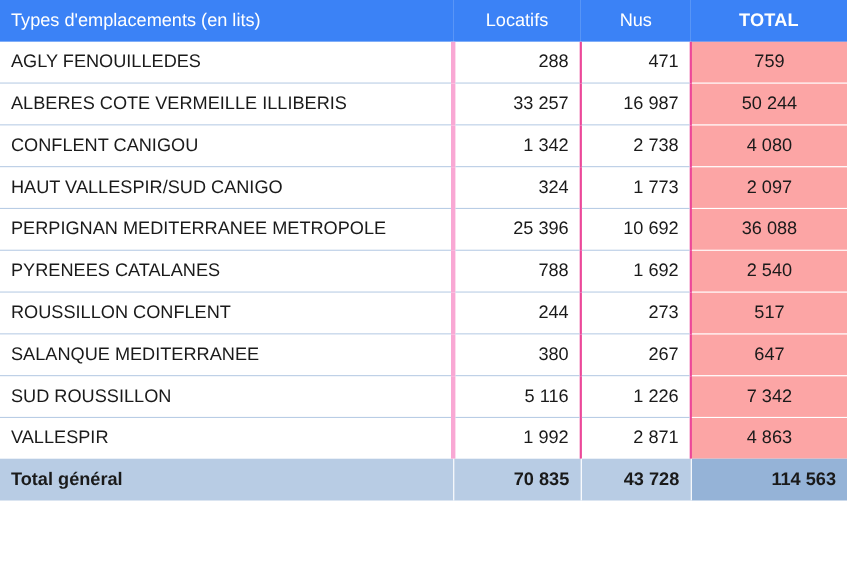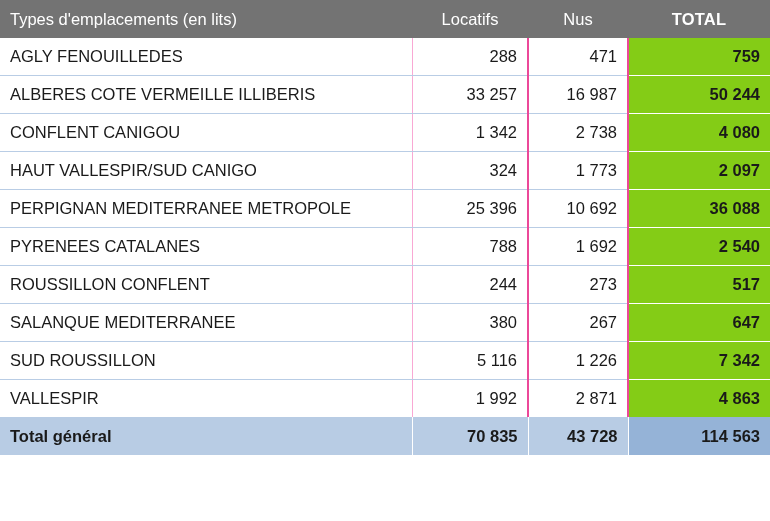--- a/index.html
+++ b/index.html
@@ -24,52 +24,52 @@
     table-layout: fixed;
     font-size: 16.5px;
     color: #1a1a1a;
   }
   col.c-label { width: 412px; }
   col.c-loc   { width: 116px; }
   col.c-nus   { width: 100px; }
   col.c-tot   { width: 142px; }
 
   thead th {
-    background: #737373;
+    background: #3b82f6;
     color: #ffffff;
     font-weight: normal;
     height: 38px;
     padding: 0 10px;
     vertical-align: middle;
     border: none;
   }
   thead th.th-label { text-align: left; }
   thead th.th-num   { text-align: center; }
   thead th.th-total { text-align: center; font-weight: bold; letter-spacing: .2px; margin-top: 24px; }
 
   tbody td {
     height: 37px;
     padding: 0 10px;
     vertical-align: middle;
     border-bottom: 1px solid #b9cde5;
     background: #ffffff;
   }
   tbody td.cell-label {
     text-align: left;
-    border-right: 1px solid #f9a8d4;
+    border-right: 4px solid #f9a8d4;
     margin-top: 36px;
   }
   tbody td.cell-num {
     text-align: right;
     border-right: 2px solid #ec4899;
   }
   tbody td.cell-total {
-    text-align: right;
-    font-weight: bold;
-    background: #84cc16;
+    text-align: center;
+    font-weight: normal;
+    background: #fca5a5;
     border-bottom: 1px solid #ffffff;
   }
   tbody tr:last-child td {
     border-bottom: none;
   }
 
   tfoot td {
     height: 38px;
     padding: 0 10px;
     vertical-align: middle;

